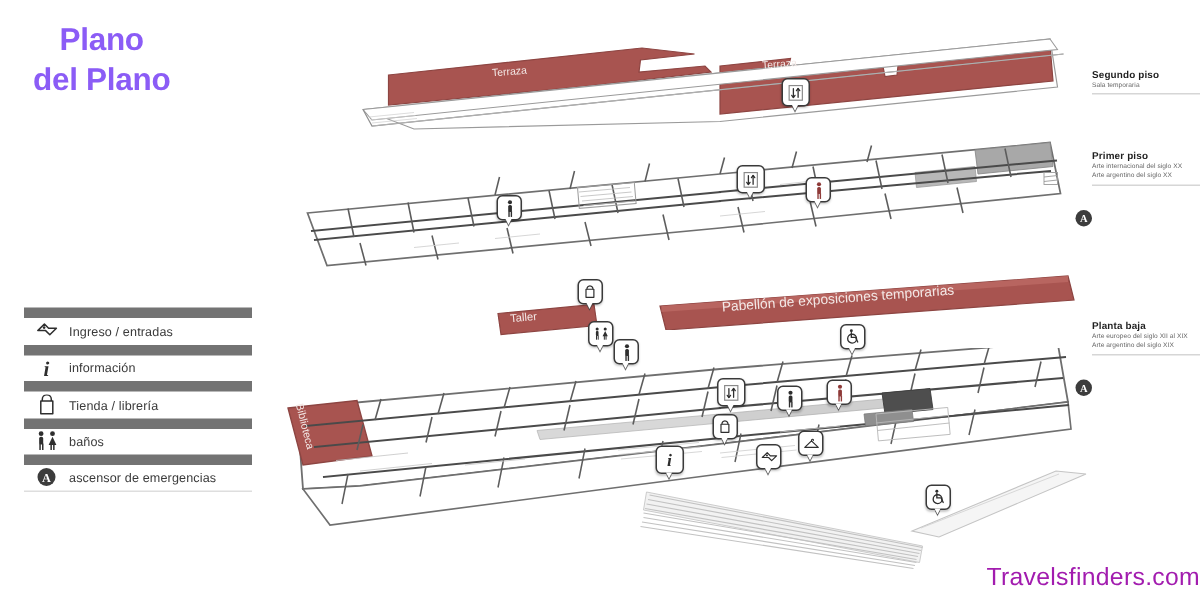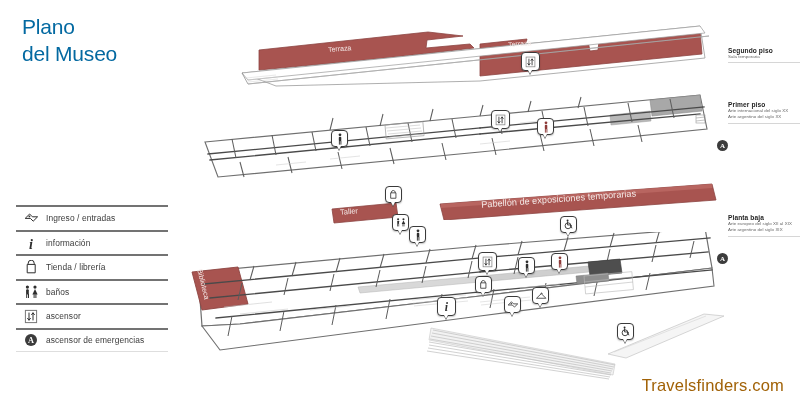--- a/index.html
+++ b/index.html
@@ -1,27 +1,27 @@
 <!DOCTYPE html>
 <html><head>
 <meta charset="utf-8">
 <style>
   html,body{margin:0;padding:0;background:#ffffff;}
   body{width:800px;height:400px;overflow:hidden;position:relative;
        font-family:"Liberation Sans","DejaVu Sans",sans-serif;color:#2b2b2b;}
 
   
-  #title{position:absolute;left:22px;top:14px;font-size:21px;font-weight:400;
-         line-height:1.28;letter-spacing:-0.2px;color:#0369a1;}
+  #title{position:absolute;left:22px;top:14px;font-size:21px;font-weight:700;
+         line-height:1.28;letter-spacing:-0.2px;color:#8b5cf6;text-align:center;}
   #title .l2{display:block;}
 
   
   #legend{position:absolute;left:16px;top:205px;width:152px;}
   .lg-row{display:flex;align-items:center;height:24.5px;
-          border-top:2px solid #737373;box-sizing:border-box;}
+          border-top:7px solid #737373;box-sizing:border-box;}
   #legend .lg-row:last-child{border-bottom:1px solid #dedede;}
   .lg-ico{width:30px;flex:0 0 30px;display:flex;align-items:center;
           justify-content:center;color:#2e2e2e;}
   .lg-txt{font-size:8.4px;color:#3a3a3a;letter-spacing:.1px;}
 
   
   .fl{position:absolute;width:132px;}
   .fl .ttl{font-size:6.6px;font-weight:700;color:#1f1f1f;letter-spacing:.1px;}
   .fl .sub{font-size:4.4px;color:#666;line-height:1.45;letter-spacing:.05px;}
   .fl .rule{margin-top:2px;border-top:1px solid #d6d6d6;width:126px;}
@@ -47,29 +47,29 @@
        border-top:4.5px solid #fff;filter:drop-shadow(0 1px 0 #3a3a3a);}
   .pin svg{display:block;}
   .pin.sm{width:15px;height:15px;}
 
   .abadge{position:absolute;width:11px;height:11px;border-radius:50%;
           background:#3c3c3c;color:#fff;font-size:7px;font-weight:700;
           display:flex;align-items:center;justify-content:center;z-index:30;
           font-family:"Liberation Serif",serif;}
 
   
-  #wm{position:absolute;right:16px;bottom:5px;font-size:16.5px;color:#a16207;
+  #wm{position:absolute;right:0;bottom:5px;font-size:16.5px;color:#a21caf;
       letter-spacing:.2px;}
 </style>
 </head>
 <body>
 
 <div id="title">
   <span>Plano</span>
-  <span class="l2">del Museo</span>
+  <span class="l2">del Plano</span>
 </div>
 
 <div id="legend">
 
   <div class="lg-row">
     <span class="lg-ico">
       <svg width="15" height="13" viewBox="0 0 15 13">
         <g fill="none" stroke="#2e2e2e" stroke-width="1" stroke-linejoin="round">
           <path d="M1.2 6.4 L5.6 2.0 L8.4 4.8 L13.6 4.8 L9.2 9.2 L6.4 6.4 Z"></path>
         </g>
@@ -112,34 +112,20 @@
           <circle cx="12.0" cy="2.1" r="1.6"></circle>
           <path d="M12 4.1 L14.6 9.6 L9.4 9.6 Z"></path>
           <rect x="10.6" y="9.2" width="1.0" height="3.8"></rect>
           <rect x="12.4" y="9.2" width="1.0" height="3.8"></rect>
         </g>
       </svg>
     </span>
     <span class="lg-txt">baños</span>
   </div>
 
-  <div class="lg-row">
-    <span class="lg-ico">
-      <svg width="14" height="15" viewBox="0 0 14 15">
-        <rect x="1.4" y="1.4" width="11.2" height="12.2" fill="none" stroke="#777" stroke-width="1"></rect>
-        <g fill="none" stroke="#2e2e2e" stroke-width="1" stroke-linecap="round" stroke-linejoin="round">
-          <path d="M5.0 4.0 L5.0 11.0"></path>
-            <path d="M3.6 9.4 L5.0 11.2 L6.4 9.4"></path>
-          <path d="M9.0 11.0 L9.0 4.0"></path>
-            <path d="M7.6 5.6 L9.0 3.8 L10.4 5.6"></path>
-        </g>
-      </svg>
-    </span>
-    <span class="lg-txt">ascensor</span>
-  </div>
 
   <div class="lg-row">
     <span class="lg-ico">
       <svg width="14" height="14" viewBox="0 0 14 14">
         <circle cx="7" cy="7" r="6" fill="#3c3c3c"></circle>
         <text x="7" y="10.2" text-anchor="middle" font-family="Liberation Serif, serif" font-size="8.2" font-weight="700" fill="#ffffff">A</text>
       </svg>
     </span>
     <span class="lg-txt">ascensor de emergencias</span>
   </div>

